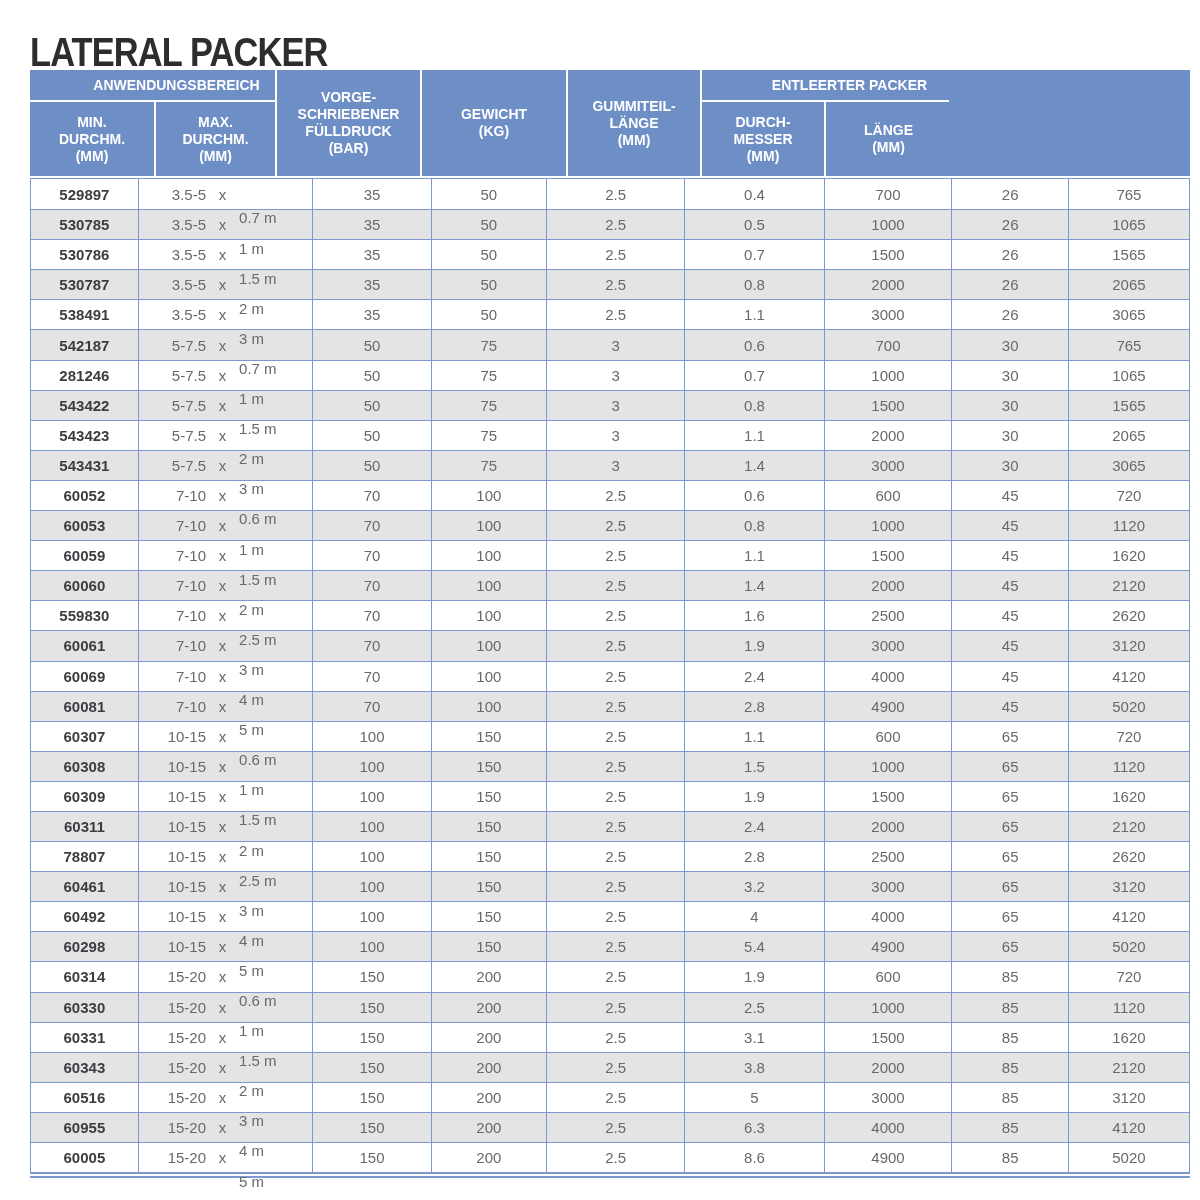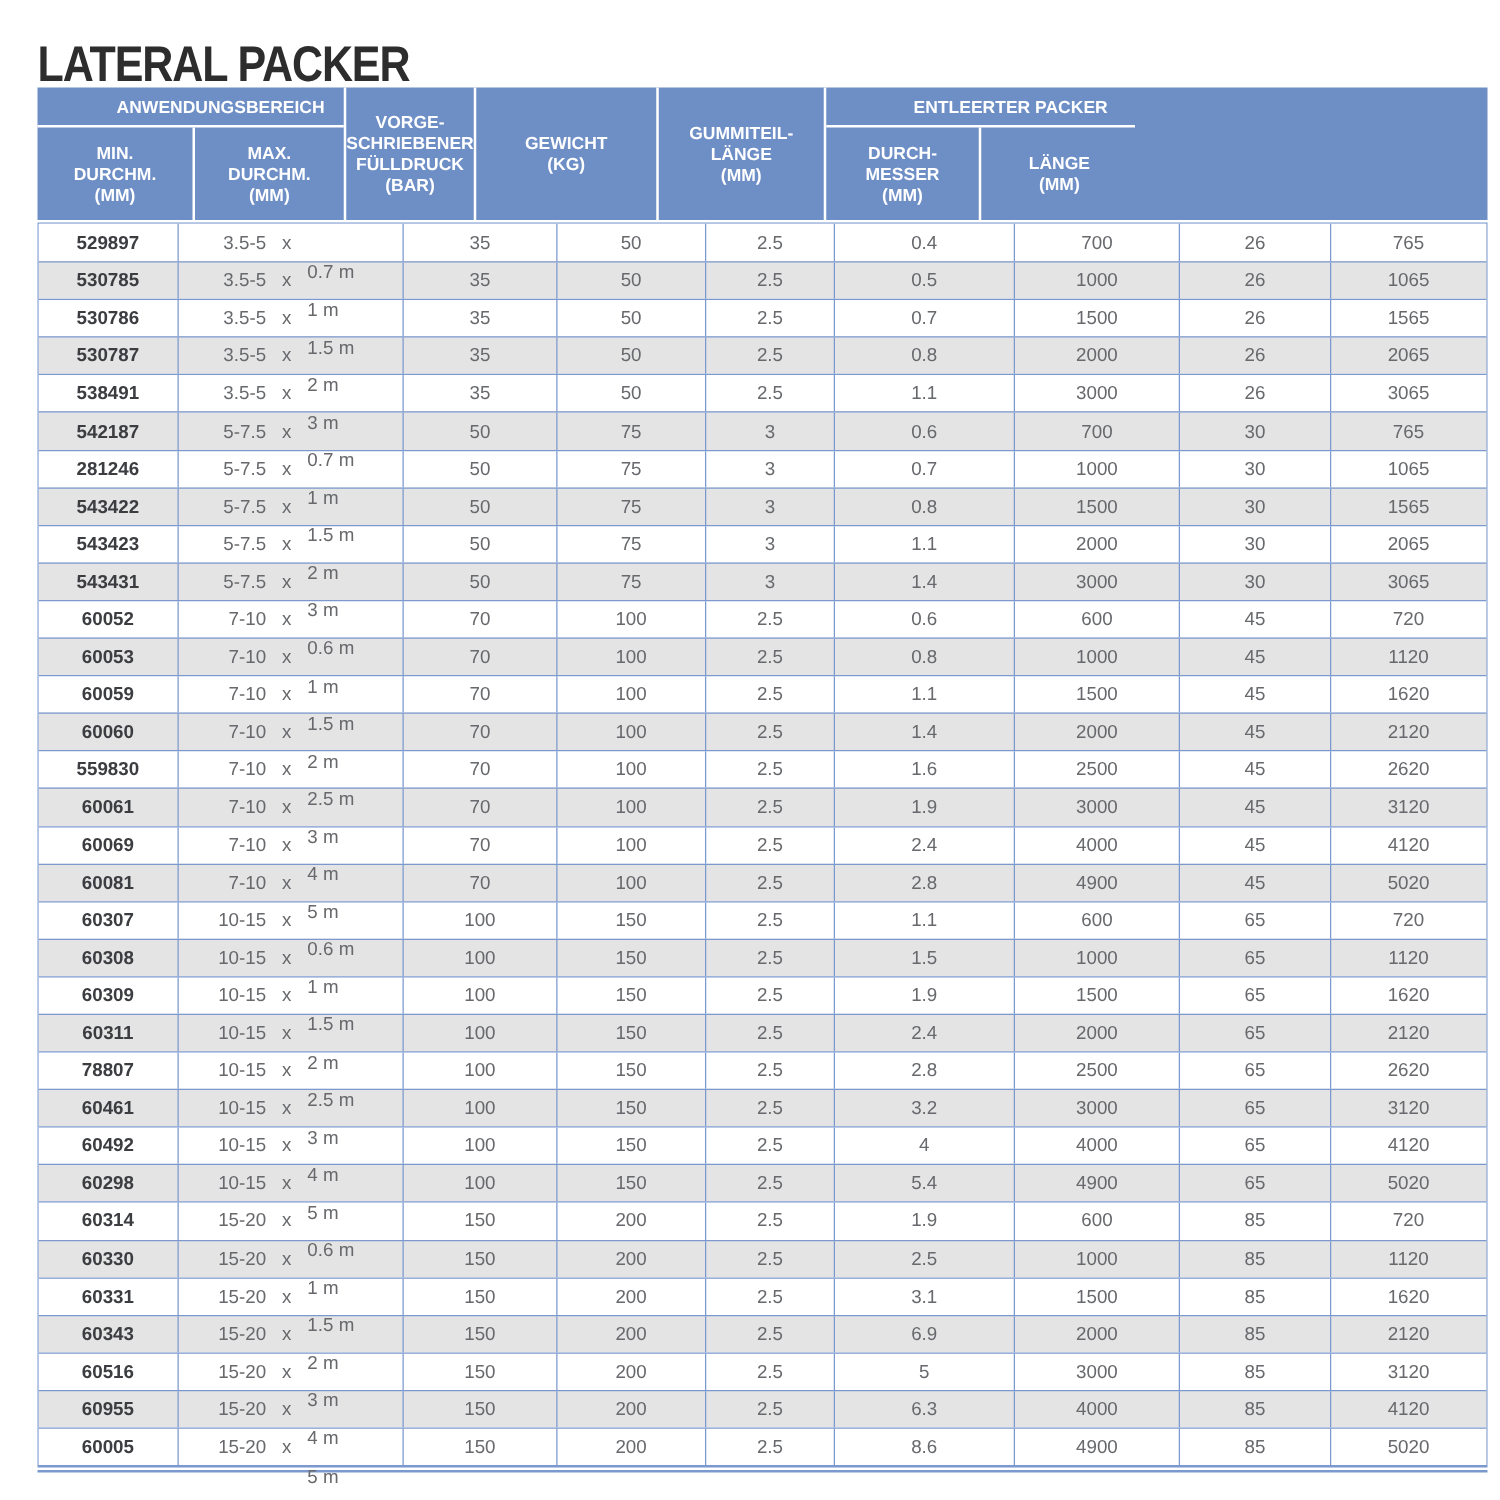--- a/index.html
+++ b/index.html
@@ -87,21 +87,21 @@
     height: 2px;
     margin-top: 2px;
     background: var(--border-blue, #7b99cf);
   }
 
   
   .c1 { width: 112px; }
   .c2 { width: 183px; }
   .c3 { width: 124px; }
   .c4 { width: 121px; }
-  .c5 { width: 104px; }
+  .c5 { width: 145px; }
   .c6 { width: 146px; }
   .c7 { width: 134px; }
   .c8 { width: 122px; }
   .c9 { width: 127px; }
   .g-anw  { width: 245px; }
   .g-entl { width: 249px; }
   .g-anw  .sub1 { width: 124px; flex: none; }
   .g-anw  .sub2 { width: 121px; flex: none; }
   .g-entl .sub1 { width: 122px; flex: none; }
   .g-entl .sub2 { width: 127px; flex: none; }
@@ -585,21 +585,21 @@
         <div class="trow even">
           <div class="cell art c1">60343</div>
           <div class="cell nenn c2">
             <span class="nsize">15-20</span>
             <span class="nx">x</span>
             <span class="nlen">2 m</span>
           </div>
           <div class="cell c3">150</div>
           <div class="cell c4">200</div>
           <div class="cell c5">2.5</div>
-          <div class="cell c6">6.9</div>
+          <div class="cell c6">3.8</div>
           <div class="cell c7">2000</div>
           <div class="cell c8">85</div>
           <div class="cell c9">2120</div>
         </div>
         <div class="trow odd">
           <div class="cell art c1">60516</div>
           <div class="cell nenn c2">
             <span class="nsize">15-20</span>
             <span class="nx">x</span>
             <span class="nlen">3 m</span>

